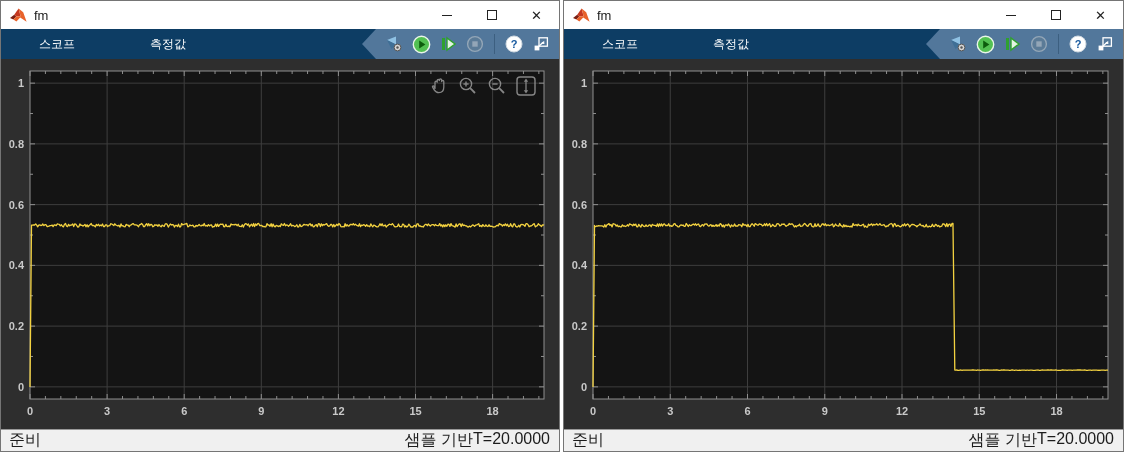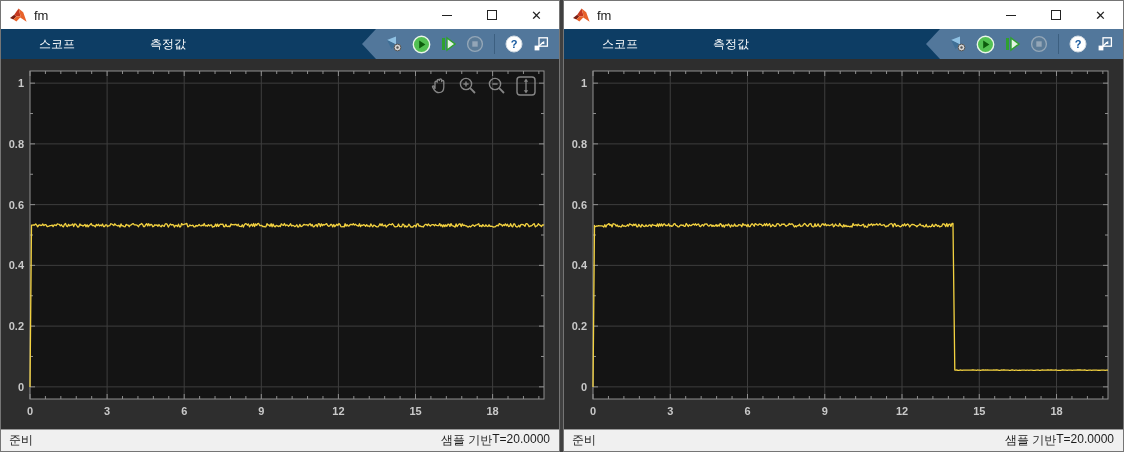--- a/index.html
+++ b/index.html
@@ -1,18 +1,18 @@
 <!DOCTYPE html>
 <html><head>
 <meta charset="utf-8">
 <style>
   html,body{margin:0;padding:0;background:#262626;}
   *{box-sizing:border-box;}
   body{font-family:"Liberation Sans","DejaVu Sans",sans-serif;}
-  #stage{position:relative;width:1124px;height:452px;background:#404040;overflow:hidden;}
+  #stage{position:relative;width:1124px;height:452px;background:#ffffff;overflow:hidden;}
   .scope-window{position:absolute;top:0;height:452px;background:#2e2e2e;border:1px solid #757575;display:flex;flex-direction:column;}
   #win0{left:0;width:560px;}
   #win1{left:563px;width:561px;}
   .title-bar{height:28px;background:#ffffff;display:flex;align-items:center;flex:0 0 28px;position:relative;}
   .matlab-icon{width:17px;height:15px;margin-left:9px;flex:0 0 auto;}
   .title-text{margin-left:7px;font-size:13px;color:#1a1a1a;}
   .win-controls{position:absolute;right:0;top:0;height:100%;display:flex;}
   .win-btn{width:45px;height:100%;display:flex;align-items:center;justify-content:center;color:#222;cursor:default;}
   .glyph-min{width:10px;height:1px;background:#222;display:block;}
   .glyph-max{width:10px;height:10px;border:1px solid #222;display:block;}
@@ -21,21 +21,21 @@
   .menu-tab{color:#fff;font-size:12px;padding:0 10px;height:100%;display:flex;align-items:center;cursor:default;}
   .menu-tab.first{margin-left:28px;}
   .menu-tab.second{margin-left:55px;}
   .tool-seg{position:absolute;right:0;top:0;height:100%;background:#52779b;display:flex;align-items:center;gap:7px;padding:0 8px 0 22px;clip-path:polygon(14px 0,100% 0,100% 100%,14px 100%,0 50%);}
   .tool-btn{width:20px;height:20px;display:flex;align-items:center;justify-content:center;cursor:default;}
   .tool-sep{width:1px;height:20px;background:#3c5f80;margin:0 2px;}
   .plot-region{flex:1 1 auto;position:relative;background:#2e2e2e;overflow:hidden;}
   .plot-svg{position:absolute;left:0;top:0;}
   .plot-tools{position:absolute;top:16px;right:22px;display:flex;gap:7px;align-items:center;}
   .ptool{width:22px;height:22px;opacity:.85;}
-  .status-bar{height:22px;flex:0 0 22px;background:#f0f0f0;border-top:1px solid #999;display:flex;align-items:center;font-size:12px;color:#1c1c1c;}
+  .status-bar{height:22px;flex:0 0 22px;background:#f0f0f0;border-top:1px solid #999;display:flex;align-items:flex-end;font-size:16px;color:#1c1c1c;}
   .status-left{margin-left:8px;}
   .status-right{margin-left:auto;margin-right:9px;display:flex;gap:0;}
 </style>
 </head>
 <body>
 
 <div id="stage">
 
   <div class="scope-window" id="win0">
     <div class="title-bar">

